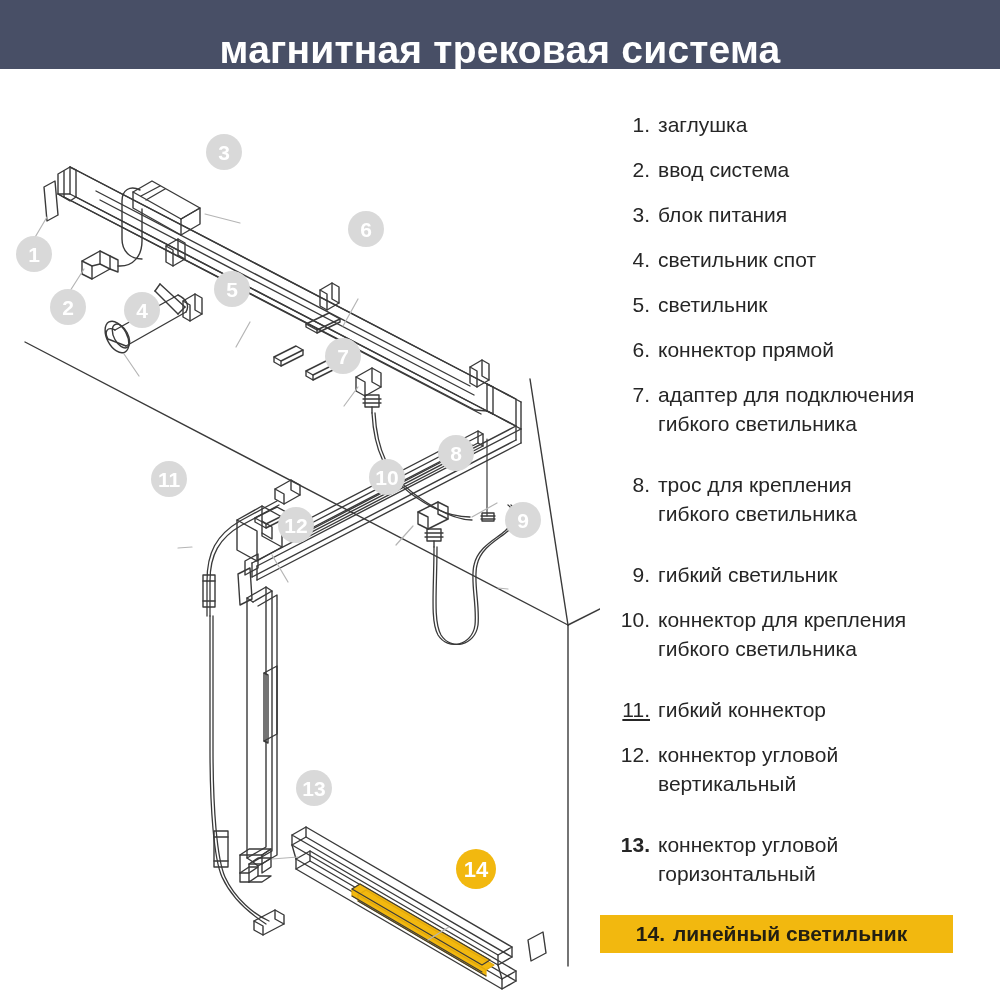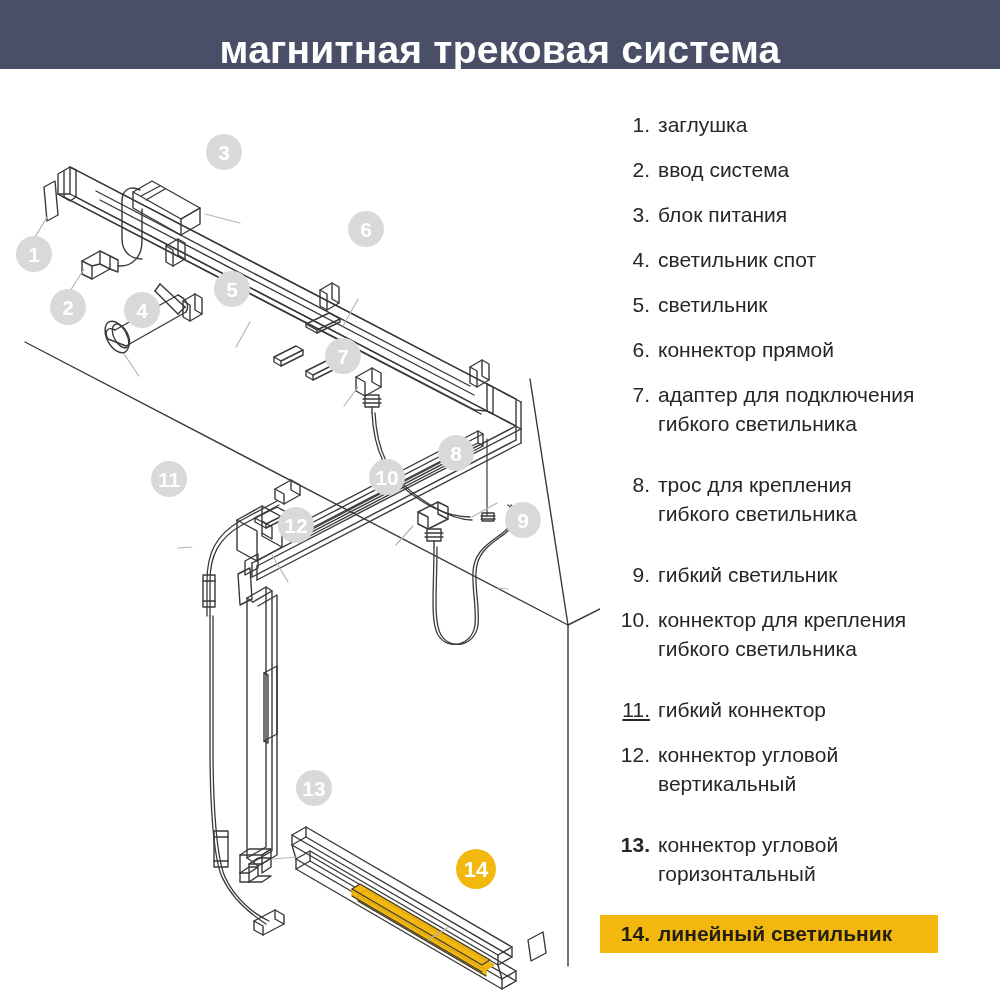--- a/index.html
+++ b/index.html
@@ -78,21 +78,21 @@
     box-sizing: border-box;
   }
   .legend-label {
     font-size: 21px;
     color: #262626;
     line-height: 29px;
     white-space: pre-line;
   }
   .legend-item.highlight {
     background: #f2b80f;
-    padding: 4px 6px 5px 0;
+    padding: 4px 6px 5px 15px;
   }
   .legend-item.highlight .legend-num,
   .legend-item.highlight .legend-label {
     color: #231f12;
     font-weight: bold;
   }
   .legend-item.highlight .legend-num {
     padding-left: 10px;
     width: 58px;
     flex: 0 0 58px;

